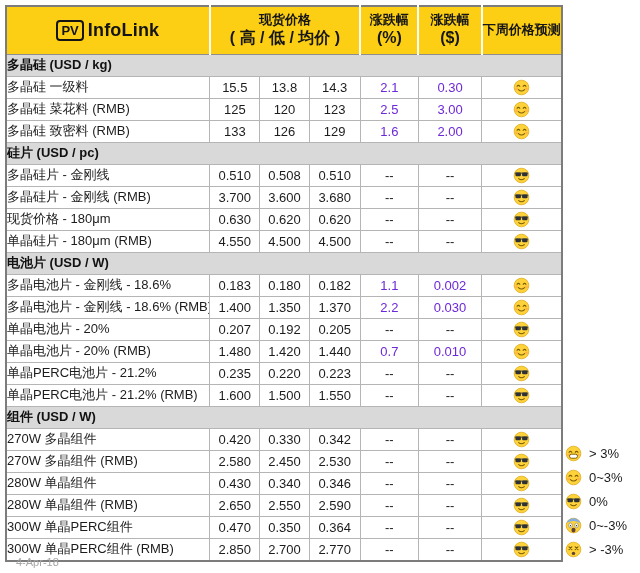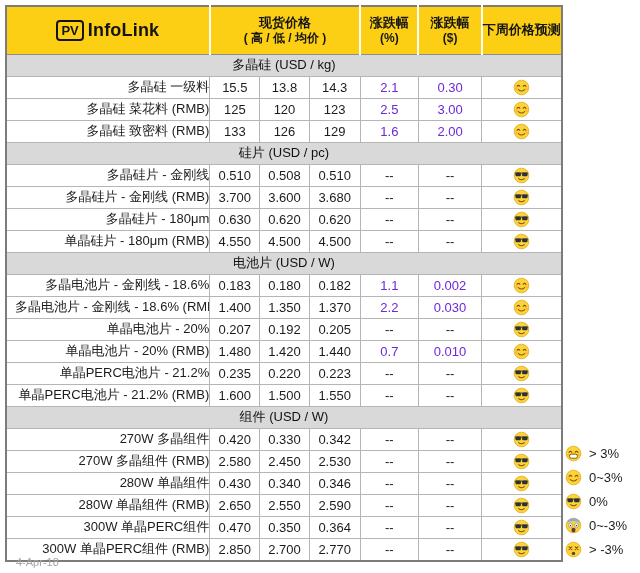--- a/index.html
+++ b/index.html
@@ -15,37 +15,37 @@
     border:2px solid #7c7c7c;background:#fff;
   }
   thead tr{height:48px;}
   thead th{
     background:#fccf14;color:#161616;font-weight:bold;
     font-size:13px;line-height:1.25;padding:1px 0;
     border-left:2px solid #ffffff;border-bottom:1px solid #8e8e8e;
     vertical-align:middle;text-align:center;
   }
   thead th:first-child{border-left:none;}
-  th .sub{font-size:12px;font-weight:bold;}
+  th .sub{font-size:16px;font-weight:bold;}
   .logo{display:flex;align-items:center;justify-content:center;gap:4px;}
   .pv-badge{
     display:inline-block;border:2px solid #141414;border-radius:4px;
     padding:0 3px;font-size:13px;font-weight:800;color:#141414;line-height:17px;
   }
   .logo-name{font-size:18px;font-weight:800;color:#141414;letter-spacing:.2px;}
   tbody td{
     height:21px;border:1px solid #b5b5b5;
     font-size:13px;color:#1c1c1c;padding:0;vertical-align:middle;
     overflow:hidden;white-space:nowrap;
   }
-  td.name{text-align:right;padding-left:8px;}
+  td.name{text-align:left;}
   td.num{text-align:center;font-size:13px;}
   td.green{color:#6d28d9;}
   td.section{
-    background:#d9d9d9;font-weight:normal;text-align:center;
+    background:#d9d9d9;font-weight:bold;
     font-size:13px;color:#111;
   }
   td.emoji{text-align:center;}
   td.emoji svg{vertical-align:middle;}
   
   .legend{position:absolute;left:565px;top:441px;width:74px;}
   .legend-item{height:24px;display:flex;align-items:center;gap:7px;}
   .legend-item svg{flex:0 0 auto;}
   .legend-label{font-size:13px;color:#1c1c1c;white-space:nowrap;}
   
@@ -165,21 +165,21 @@
         <td class="num">--</td>
         <td class="emoji"><svg viewBox="0 0 36 36" width="17" height="17">
             <circle cx="18" cy="18" r="15.5" fill="#fdd23a" stroke="#dfa713" stroke-width="1.6"></circle>
             <path d="M4 13 h28" stroke="#2b3137" stroke-width="2"></path>
             <rect x="5.2" y="11.5" width="11.6" height="8" rx="2.6" fill="#2b3137"></rect>
             <rect x="19.2" y="11.5" width="11.6" height="8" rx="2.6" fill="#2b3137"></rect>
             <path d="M12 24.5 Q18 29.5 24 24.5" fill="none" stroke="#7a5b00" stroke-width="2.2" stroke-linecap="round"></path>
           </svg></td>
       </tr>
       <tr>
-        <td class="name">多晶硅片 - 180μm</td>
+        <td class="name">现货价格 - 180μm</td>
         <td class="num">0.630</td>
         <td class="num">0.620</td>
         <td class="num">0.620</td>
         <td class="num">--</td>
         <td class="num">--</td>
         <td class="emoji"><svg viewBox="0 0 36 36" width="17" height="17">
             <circle cx="18" cy="18" r="15.5" fill="#fdd23a" stroke="#dfa713" stroke-width="1.6"></circle>
             <path d="M4 13 h28" stroke="#2b3137" stroke-width="2"></path>
             <rect x="5.2" y="11.5" width="11.6" height="8" rx="2.6" fill="#2b3137"></rect>
             <rect x="19.2" y="11.5" width="11.6" height="8" rx="2.6" fill="#2b3137"></rect>

